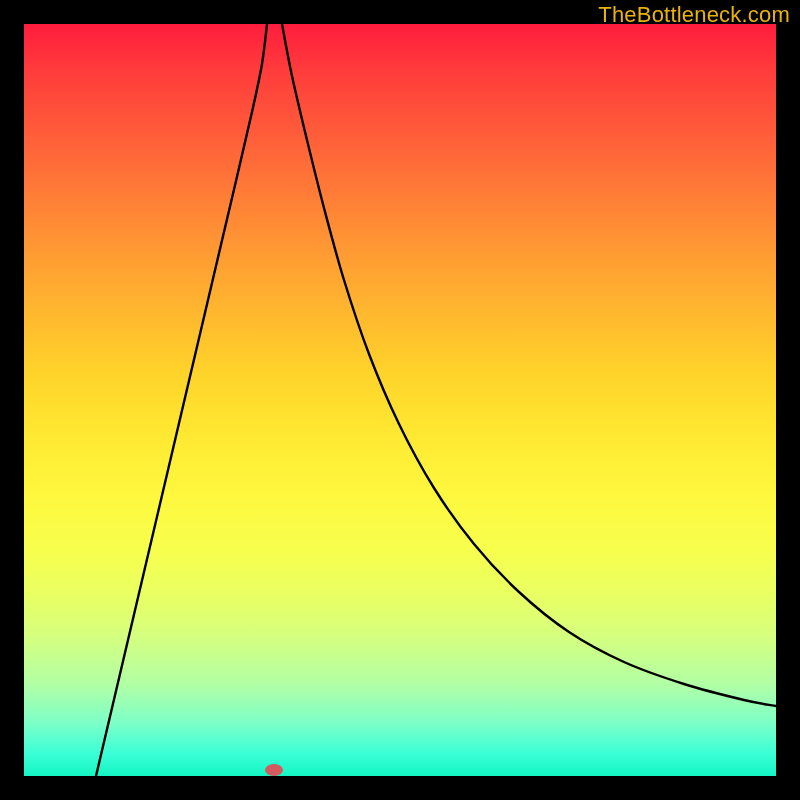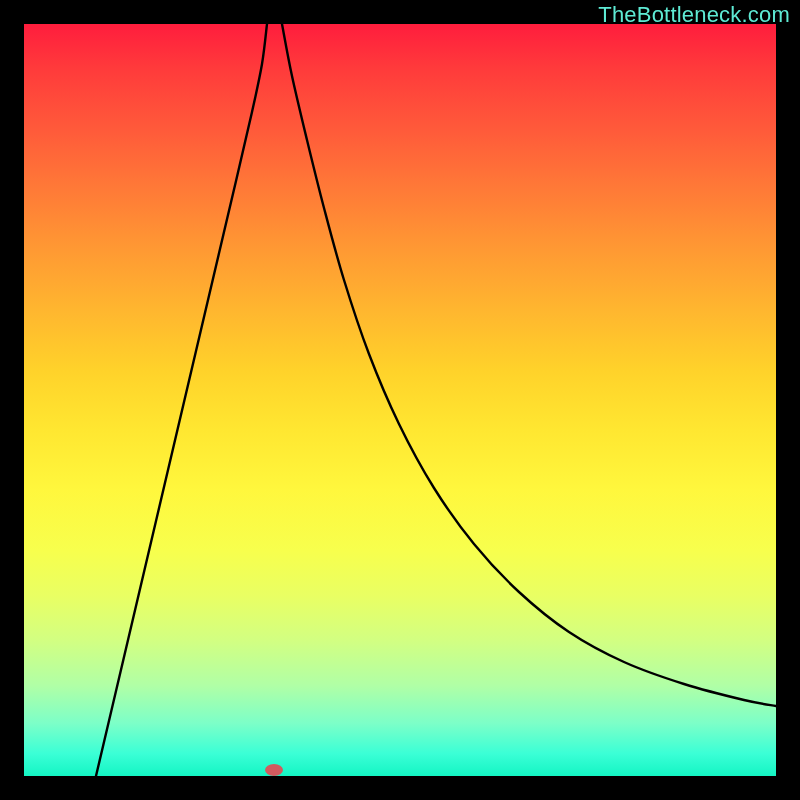--- a/index.html
+++ b/index.html
@@ -40,21 +40,21 @@
       #b0ffa6 88%,
       #7cffc8 93%,
       #3bffd6 97%,
       #14f5c4 100%
     );
   }
   .attribution {
     position: absolute;
     top: 2px;
     right: 10px;
-    color: #5eead4;
+    color: #eab308;
     font-size: 22px;
     font-weight: 500;
     letter-spacing: 0.2px;
     user-select: none;
   }
   svg.curve {
     position: absolute;
     left: 0;
     top: 0;
     width: 100%;

